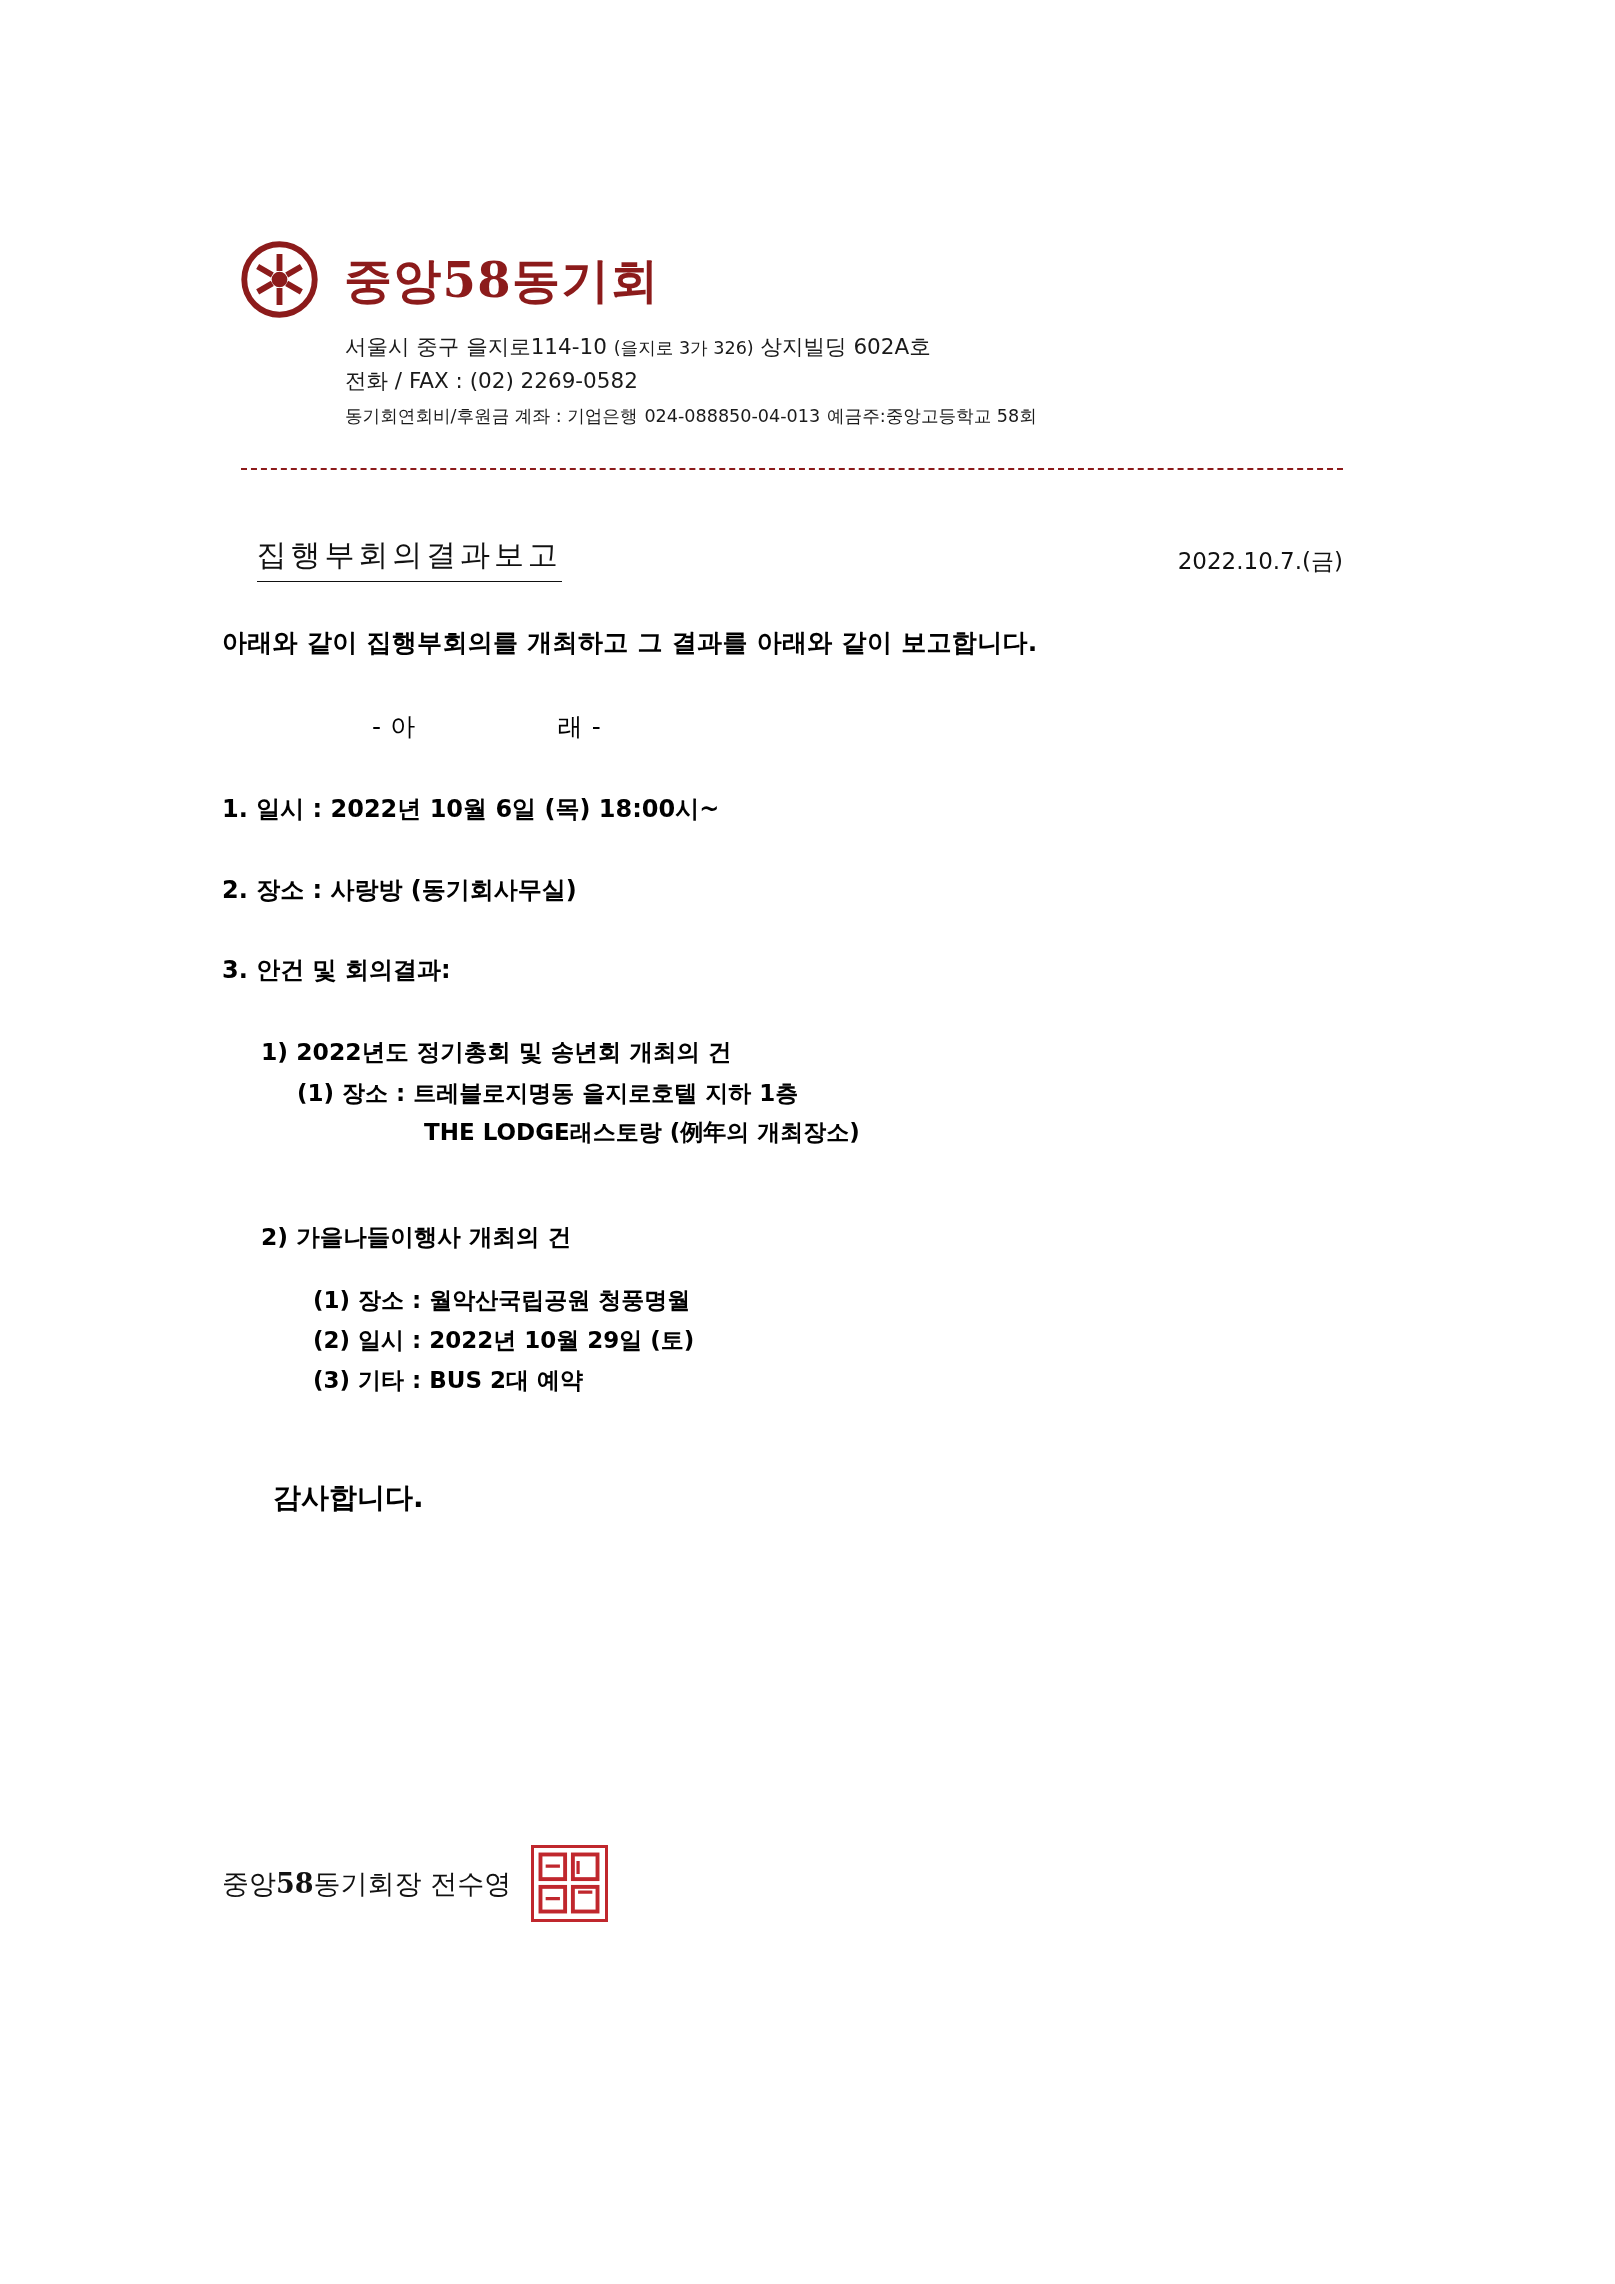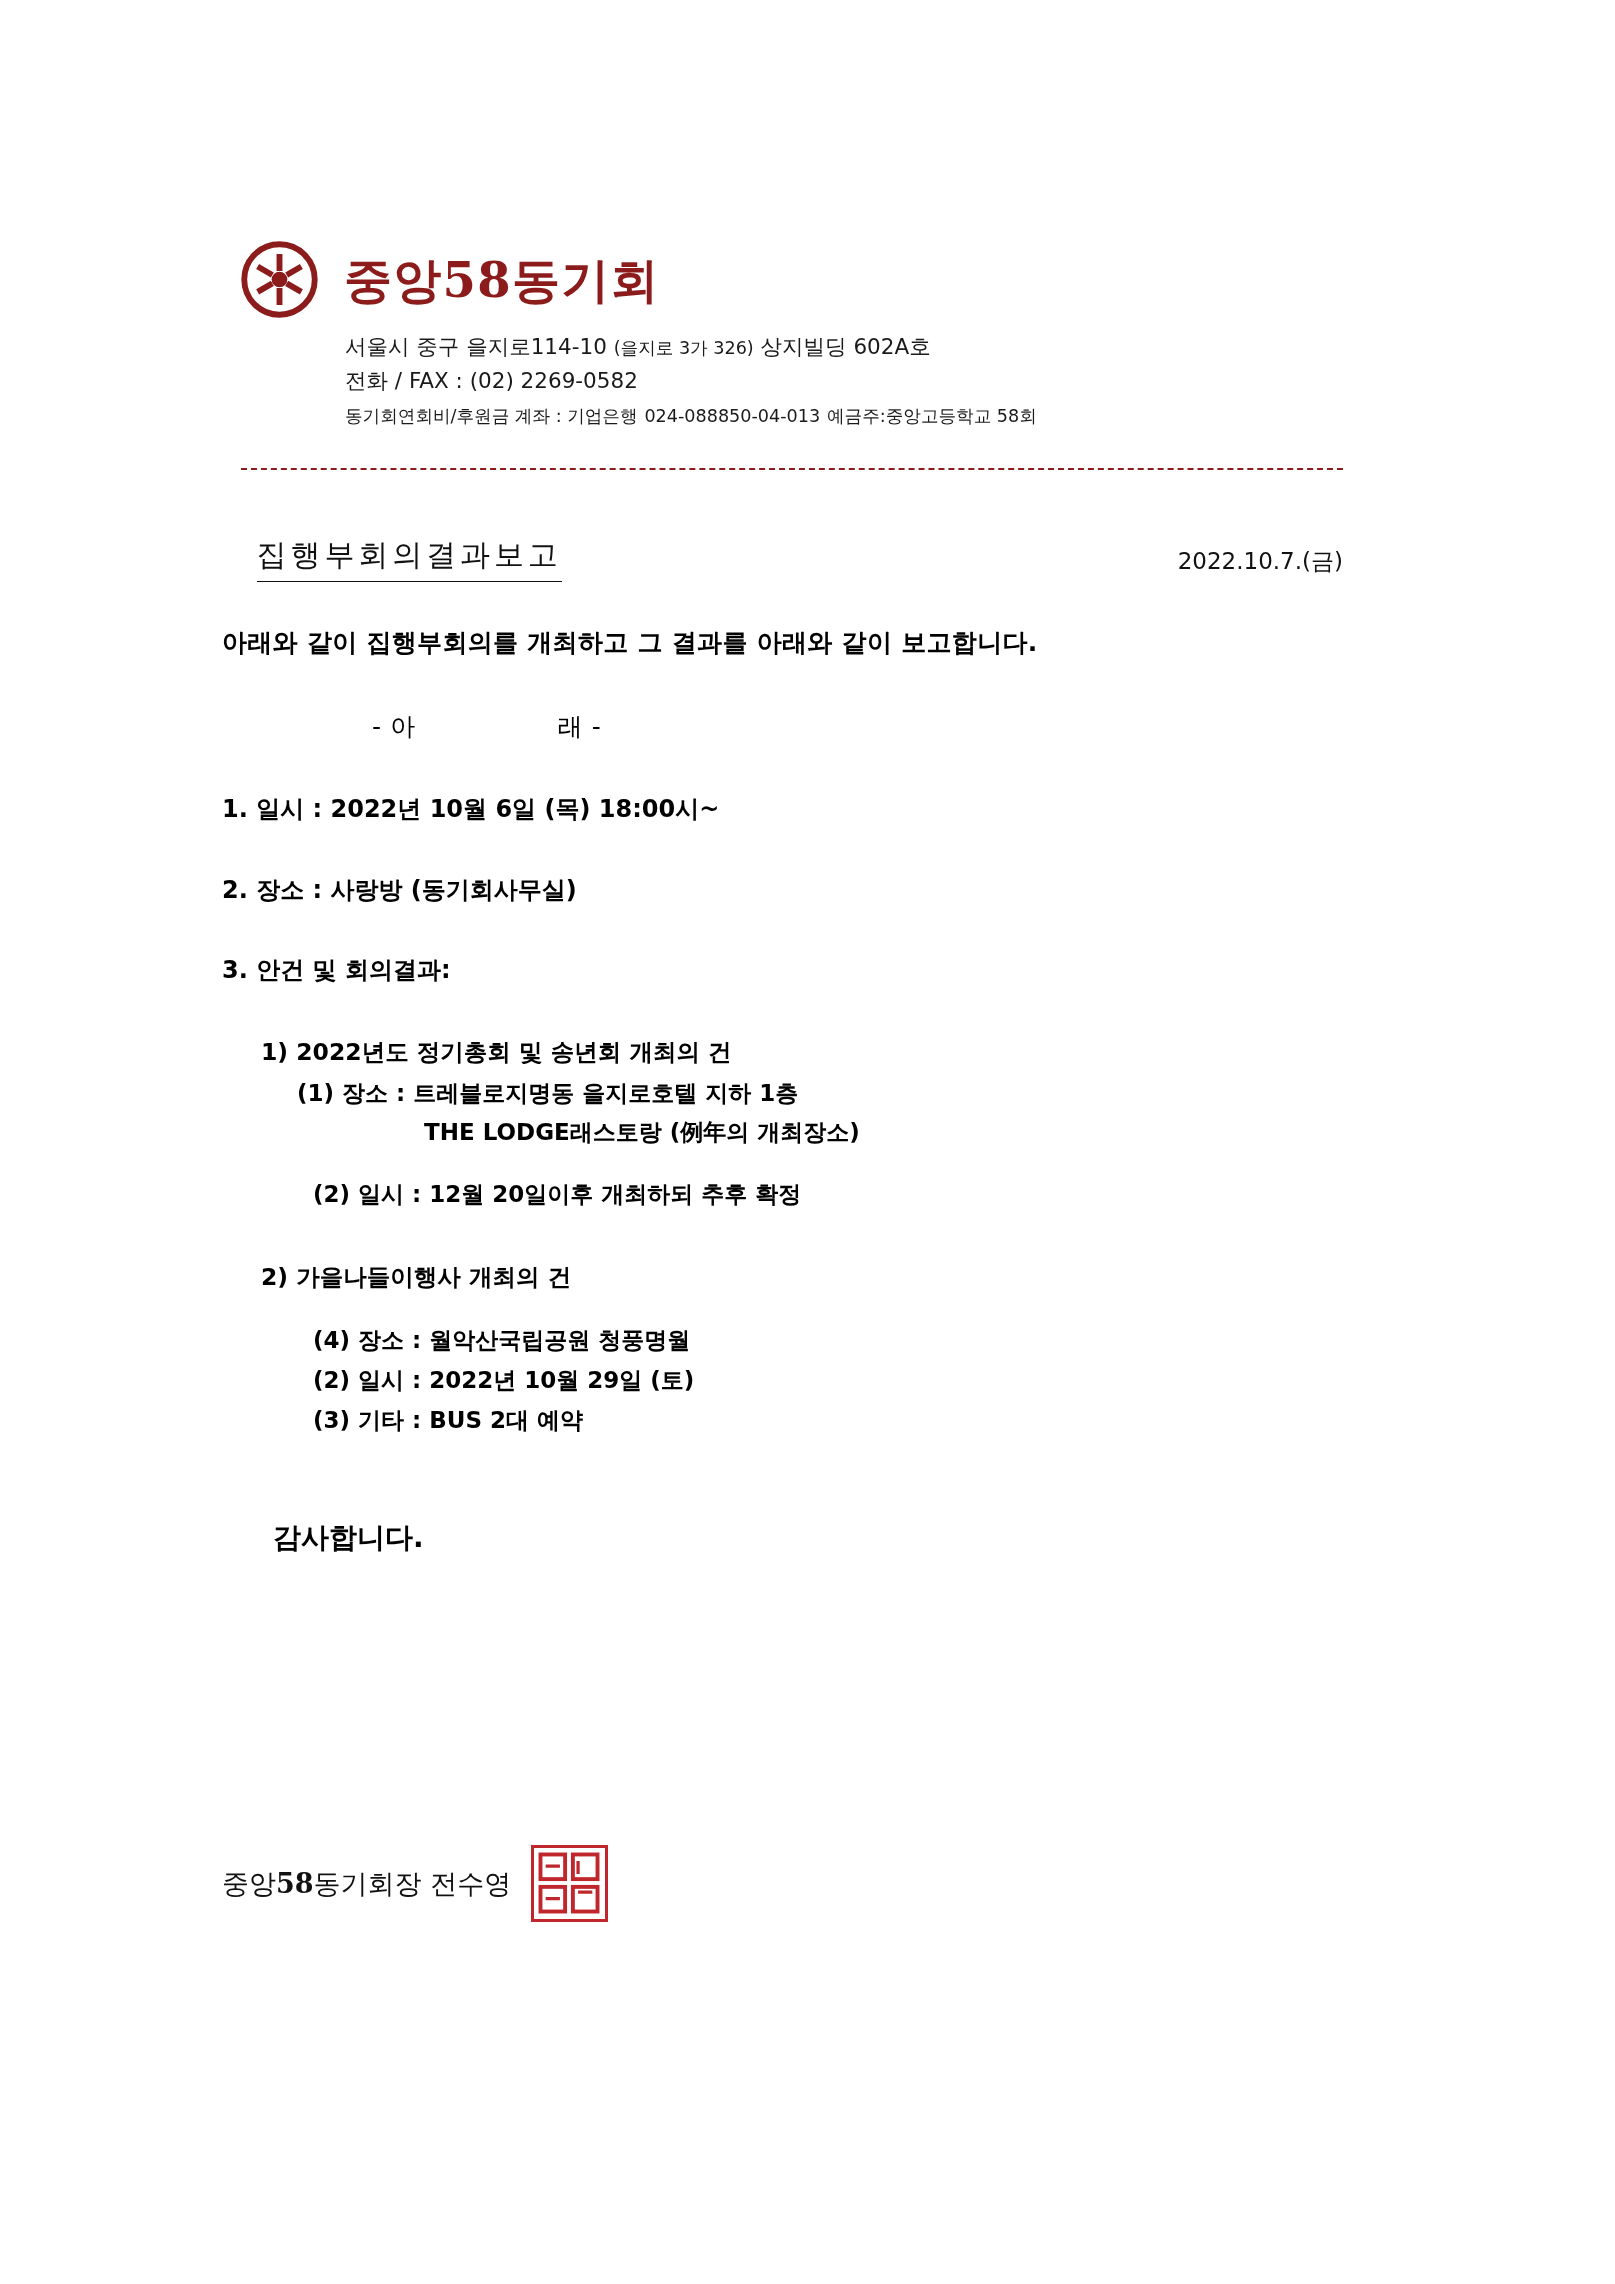--- a/index.html
+++ b/index.html
@@ -239,27 +239,26 @@
     </p>
 
     <p class="item">1. 일시 : 2022년 10월 6일 (목) 18:00시~</p>
     <p class="item">2. 장소 : 사랑방 (동기회사무실)</p>
     <p class="item">3. 안건 및 회의결과:</p>
 
     <p class="sub1">1) 2022년도 정기총회 및 송년회 개최의 건</p>
     <p class="sub2">(1) 장소 : 트레블로지명동 을지로호텔 지하 1층</p>
     <p class="sub3">THE LODGE래스토랑 (例年의 개최장소)</p>
     <div class="spacer-sm"></div>
-    <p class="sub2 indent-more">(2) 일시 : 12월 20일이후 개최하되 추후 확정</p>
 
     <div class="spacer-md"></div>
 
     <p class="sub1">2) 가을나들이행사 개최의 건</p>
     <div class="spacer-sm"></div>
-    <p class="sub2 indent-more">(4) 장소 : 월악산국립공원 청풍명월</p>
+    <p class="sub2 indent-more">(1) 장소 : 월악산국립공원 청풍명월</p>
     <p class="sub2 indent-more">(2) 일시 : 2022년 10월 29일 (토)</p>
     <p class="sub2 indent-more">(3) 기타 : BUS 2대 예약</p>
 
     <div class="spacer-lg"></div>
     <p class="thanks">감사합니다.</p>
   </div>
 
   <div class="signature">
     <span class="sig-text">
       <span>중앙</span><span class="b">58</span><span>동기회장  전수영</span>

